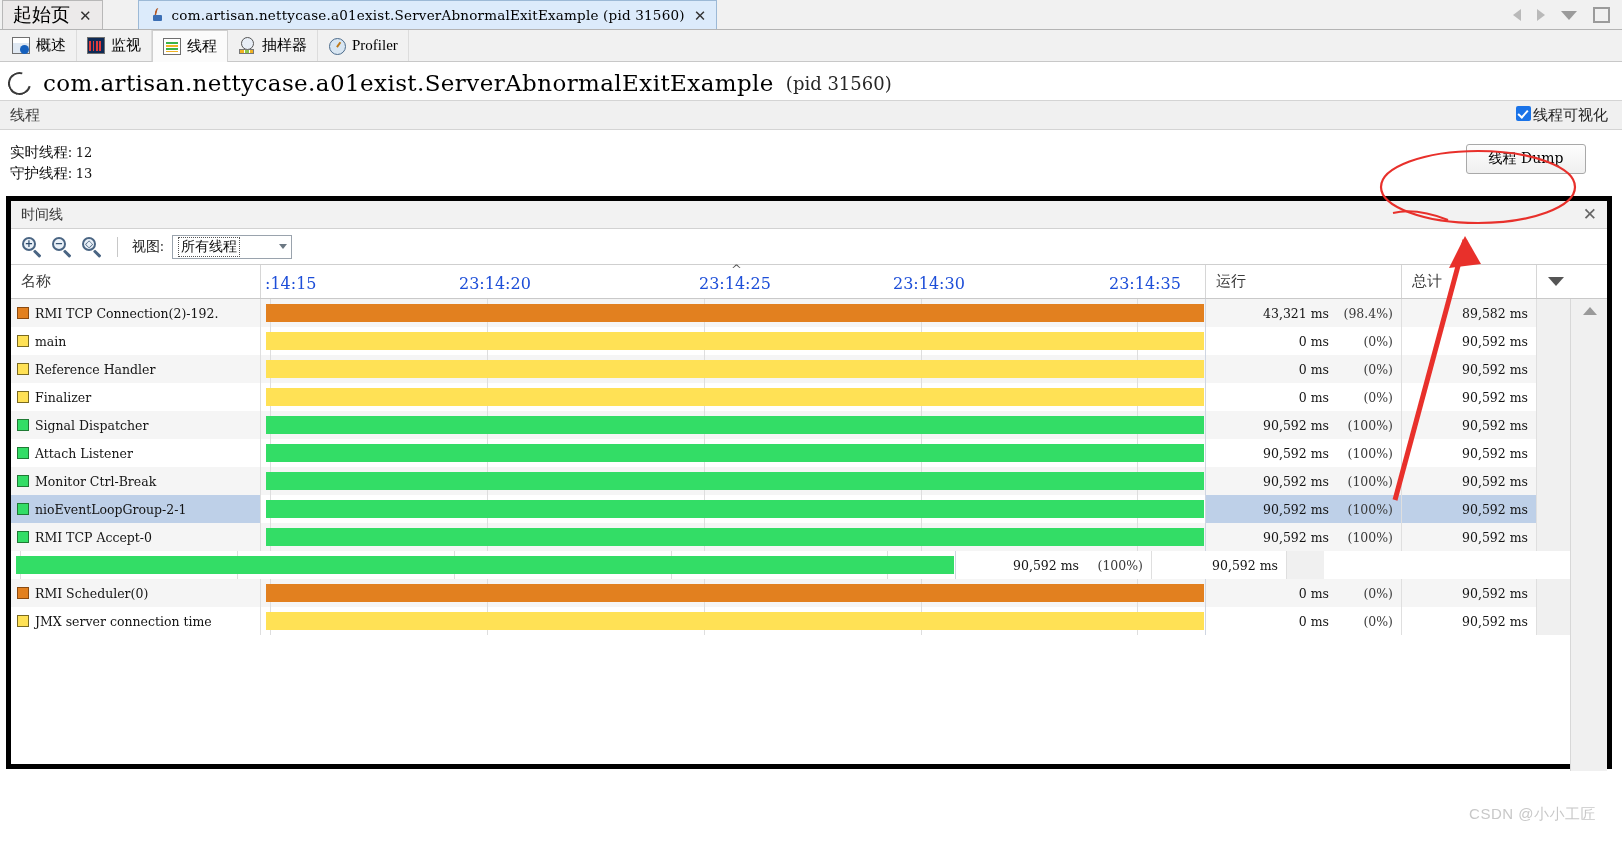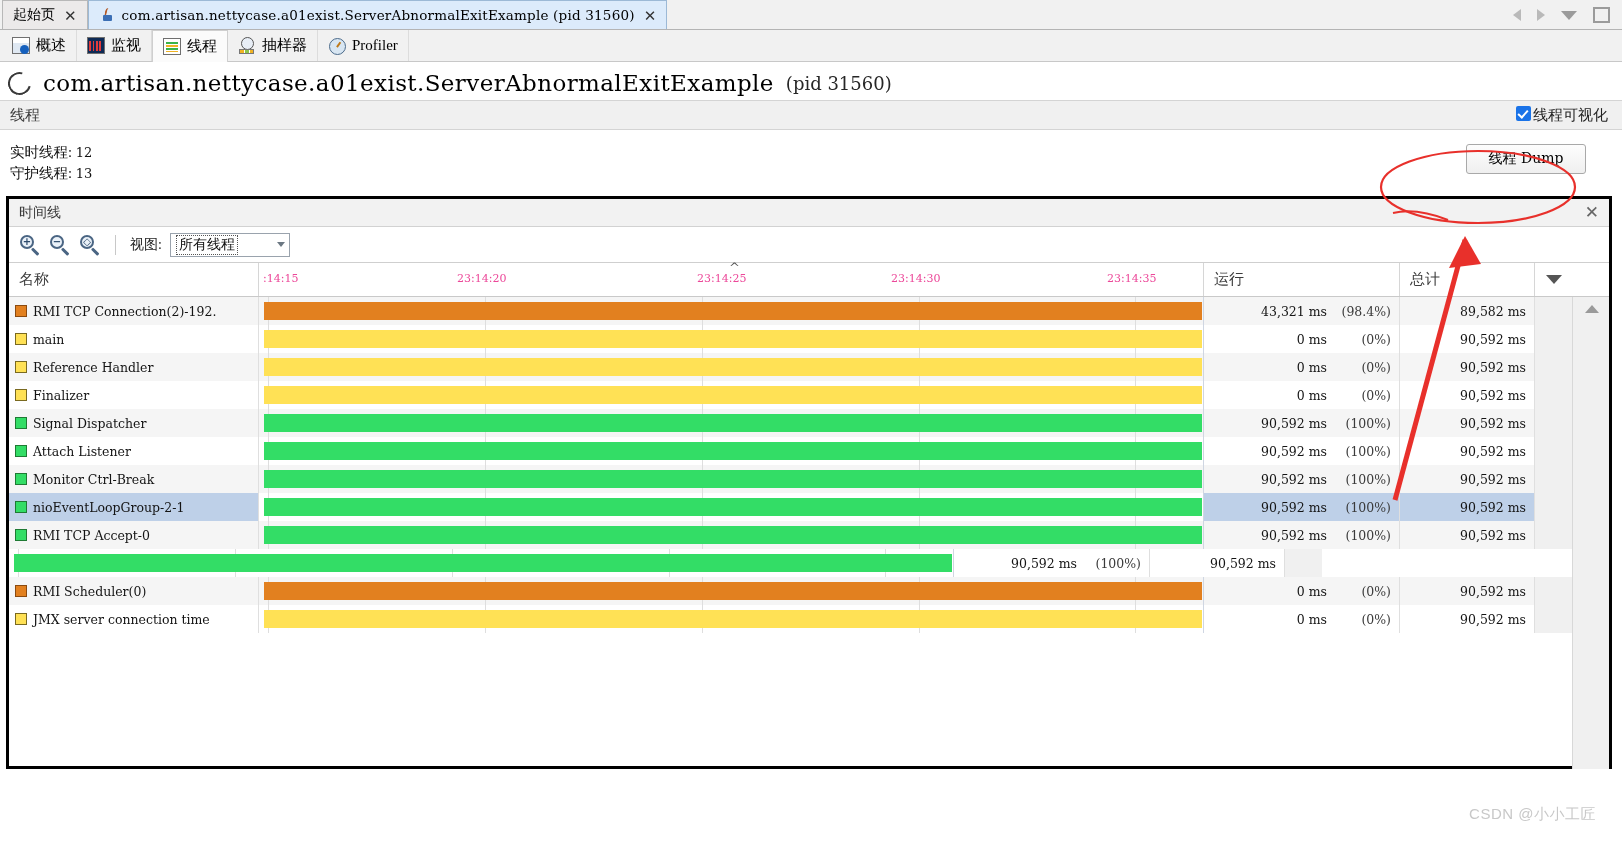--- a/index.html
+++ b/index.html
@@ -38,22 +38,23 @@
     border-bottom: none;
     font-size: 14px;
     box-sizing: border-box;
     cursor: default;
   }
   .tab.active {
     background: #dcebfb;
     border-color: #9cb9d6;
     position: relative;
     z-index: 3;
-  }
-  .tab .tablabel { font-family: "Liberation Serif", serif; font-size:14px; white-space: nowrap;}
+    margin-left: 35px;
+  }
+  .tab .tablabel { font-family: "Liberation Serif", serif; font-size:19px; white-space: nowrap;}
   .tab.active .tablabel { font-family: "DejaVu Serif", serif; font-size:13.5px; letter-spacing:0.2px;}
   .tab .closex {
     font-size: 15px; color: #333; font-family: "Liberation Sans", sans-serif;
     line-height: 1; padding: 0 2px; cursor: pointer;
   }
   .javaicon {
     width: 16px; height: 16px; position: relative; flex: none;
   }
   .javaicon::before {
     content: "";
@@ -189,21 +190,21 @@
     display: flex; align-items: center; justify-content: center;
     font-family: "DejaVu Serif", serif;
     font-size: 14px;
     cursor: pointer;
     box-sizing: border-box;
   }
 
   
   .tlpanel {
     margin: 0 10px 0 6px;
-    border: 3px solid #000000;
+    border: 5px solid #000000;
     background: #fff;
     height: 573px;
     box-sizing: border-box;
     position: relative;
   }
   .tlhead {
     height: 28px;
     background: #f2f2f2;
     border-bottom: 1px solid #d2d2d2;
     display: flex; align-items: center;
@@ -270,21 +271,21 @@
     border-right: 1px solid #d6d6d6;
     box-sizing: border-box;
     position: relative;
   }
   .th.name { width: 250px; }
   .th.chart { width: 945px; padding-left: 0; font-family: "DejaVu Serif", serif; font-size: 13px; position: relative;}
   .th.run { width: 196px; }
   .th.total { width: 135px; }
   .th.dd { width: 37px; border-right: none; justify-content: center; padding-left:0;}
   .dcaret { width:0;height:0;border-left:8px solid transparent;border-right:8px solid transparent;border-top:9px solid #555; cursor:pointer;}
-  .tick { position: absolute; top: 9px; font-size: 11px; color:#ec4899; font-family:"DejaVu Serif",serif;}
+  .tick { position: absolute; top: 9px; font-size: 16px; color:#1d4ed8; font-family:"DejaVu Serif",serif;}
   .uptick { position:absolute; top:-3px; font-size:13px; color:#555;}
 
   .tblbody { position: relative; height: 472px; overflow: hidden; }
   .row { display: flex; height: 28px; box-sizing: border-box; }
   .row.alt { background: #f5f5f5; }
   .row.sel .cname, .row.sel .crun, .row.sel .ctot { background: #bed0e8; }
   .cname {
     width: 250px; display: flex; align-items: center; gap: 6px;
     padding-left: 6px; box-sizing: border-box;
     border-right: 1px solid #dfdfdf;

